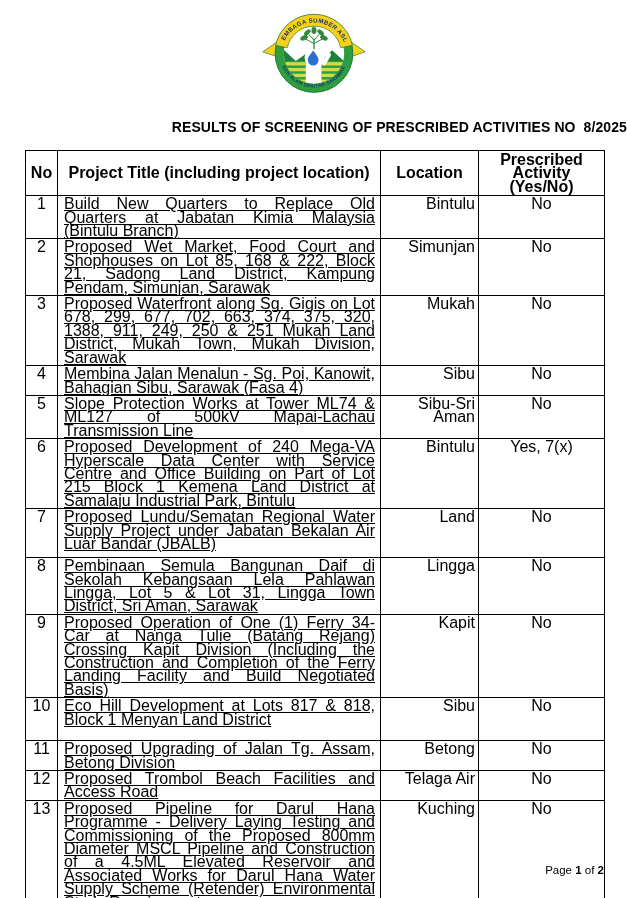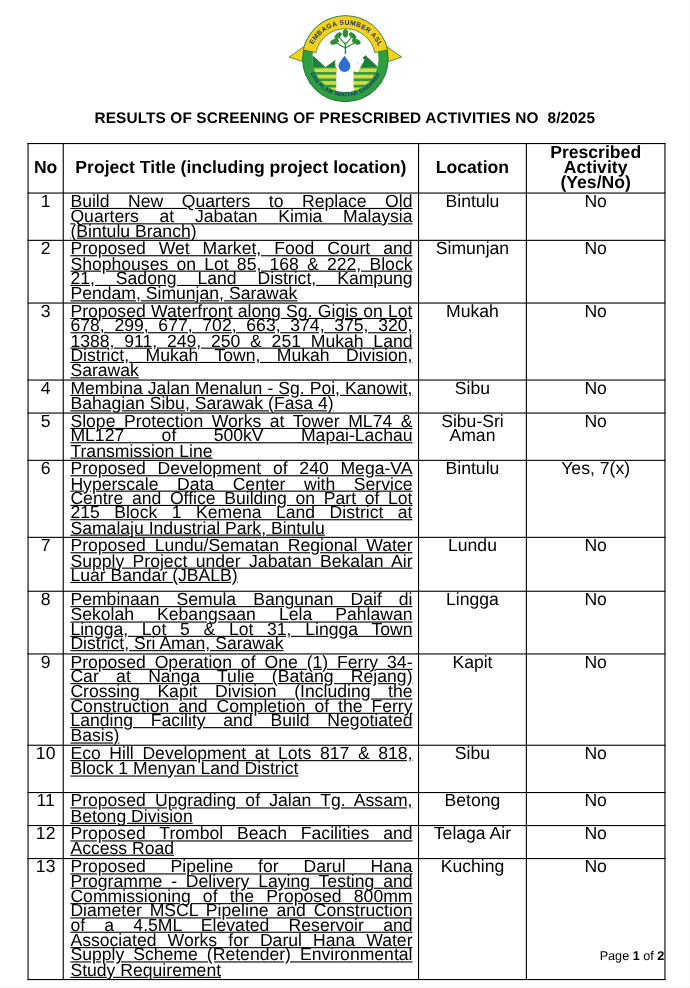--- a/index.html
+++ b/index.html
@@ -9,21 +9,22 @@
     width:627px; height:898px;
     background:#ffffff;
     margin:0 auto;
     font-family:"Liberation Sans", sans-serif;
     color:#000;
     overflow:hidden;
   }
   .logo-wrap { padding-top:13px; text-align:center; }
   .logo-wrap svg { display:inline-block; }
   .doc-title {
-    text-align:center;
+    margin-top:21px;
+    text-align:right;
     font-size:14px;
     font-weight:bold;
     letter-spacing:0.1px;
     white-space:pre-wrap;
   }
   .intro {
     margin:17px 25px 0 25px;
     font-size:12.5px;
     line-height:16px;
     text-align:left;
@@ -42,21 +43,21 @@
   }
   table.results th {
     vertical-align:middle;
     text-align:center;
     font-weight:bold;
     padding:2px 3px;
     height:37px;
   }
   td.c-no   { text-align:center; padding:1px 2px; }
   td.c-title{ text-align:justify; padding:1px 5px 1px 6px;text-decoration:underline; }
-  td.c-loc  { text-align:center; padding:1px 3px; }
+  td.c-loc  { text-align:right; padding:1px 3px; }
   td.c-pa   { text-align:center; padding:1px 3px; }
   .hline { display:block; }
   
   tbody tr:nth-child(1) { height:27px; }
   tbody tr:nth-child(2) { height:41px; }
   tbody tr:nth-child(3) { height:45px; }
   tbody tr:nth-child(4) { height:28px; }
   tbody tr:nth-child(5) { height:27px; }
   tbody tr:nth-child(6) { height:56px; }
   tbody tr:nth-child(7) { height:49px; }
@@ -199,21 +200,21 @@
   <tr>
     <td class="c-no">6</td>
     <td class="c-title">Proposed Development of 240 Mega-VA Hyperscale Data Center with Service Centre and Office Building on Part of Lot 215 Block 1 Kemena Land District at Samalaju Industrial Park, Bintulu</td>
     <td class="c-loc">Bintulu</td>
     <td class="c-pa">Yes, 7(x)</td>
   </tr>
 
   <tr>
     <td class="c-no">7</td>
     <td class="c-title">Proposed Lundu/Sematan Regional Water Supply Project under Jabatan Bekalan Air Luar Bandar (JBALB)</td>
-    <td class="c-loc">Lundu</td>
+    <td class="c-loc">Land</td>
     <td class="c-pa">No</td>
   </tr>
 
   <tr>
     <td class="c-no">8</td>
     <td class="c-title">Pembinaan Semula Bangunan Daif di Sekolah Kebangsaan Lela Pahlawan Lingga, Lot 5 &amp; Lot 31, Lingga Town District, Sri Aman, Sarawak</td>
     <td class="c-loc">Lingga</td>
     <td class="c-pa">No</td>
   </tr>
 

